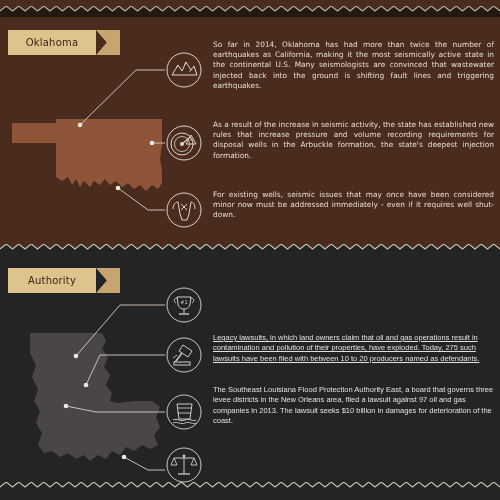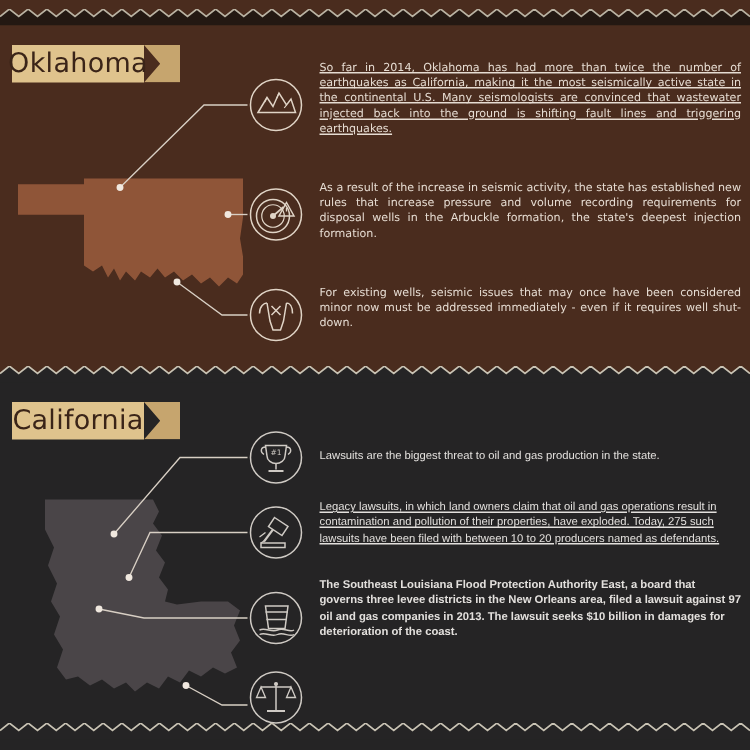--- a/index.html
+++ b/index.html
@@ -30,21 +30,21 @@
     background:#dfc38d;
   }
   .ribbon-tail{
     position:absolute;left:88px;top:0;width:24px;height:25px;
     background:#c6a56e;
     clip-path:polygon(0 0,100% 0,100% 100%,0 100%,45% 50%);
   }
   .ribbon-label{
     position:absolute;left:0;top:0;width:88px;height:25px;
     display:flex;align-items:center;justify-content:center;
-    font-size:18px;color:#3a2418;letter-spacing:.2px;
+    font-size:10px;color:#3a2418;letter-spacing:.2px;
     font-family:"DejaVu Sans", sans-serif;
   }
   #ribbon-oklahoma{left:8px;top:30px;}
   #ribbon-louisiana{left:8px;top:268px;}
 
   
   .map{position:absolute;z-index:2;}
   #map-oklahoma{left:10px;top:115px;width:160px;height:90px;}
   #map-louisiana{left:14px;top:315px;width:152px;height:165px;}
   .map svg{display:block;width:100%;height:100%;}
@@ -72,27 +72,27 @@
     font-family:"DejaVu Sans", sans-serif;
     color:#e6dcd2;
   }
   .para.la{
     text-align:left;
     font-family:"Liberation Sans", sans-serif;
     color:#e3e0dd;
     font-size:7.5px;line-height:10.4px;
   }
 
-  #para-ok-1{top:40px;text-decoration:underline;}
+  #para-ok-1{top:40px;}
   #para-ok-2{top:120px;}
   #para-ok-3{top:190px;}
 
   #para-la-1{top:299px;}
   #para-la-2{top:333px;text-decoration:underline;}
-  #para-la-3{top:385px;font-weight:bold;}
+  #para-la-3{top:385px;}
   #para-la-4{top:444px;}
 </style>
 </head>
 <body>
 
 <div class="page">
 
   <div class="section" id="sec-oklahoma"></div>
 
   <div class="section" id="sec-louisiana"></div>
@@ -161,21 +161,21 @@
 
   <div class="ribbon" id="ribbon-oklahoma">
     <div class="ribbon-body"></div>
     <div class="ribbon-tail"></div>
     <div class="ribbon-label">Oklahoma</div>
   </div>
 
   <div class="ribbon" id="ribbon-louisiana">
     <div class="ribbon-body"></div>
     <div class="ribbon-tail"></div>
-    <div class="ribbon-label">California</div>
+    <div class="ribbon-label">Authority</div>
   </div>
 
   <div class="icon-bubble" style="left:165px;top:51px;">
     <svg viewBox="0 0 38 38">
       <circle cx="19" cy="19" r="17" fill="none" stroke="#e0d4c6" stroke-width="1"></circle>
       <path d="M7,24 L13,14 L17,20 L21,11 L26,19 L29,15 L32,24 Z" fill="none" stroke="#e0d4c6" stroke-width="1"></path>
       <path d="M13,14 L11.5,17 M21,11 L19.5,14.5 M26,19 L24.5,21" stroke="#e0d4c6" stroke-width="0.8"></path>
     </svg>
   </div>
 
@@ -241,17 +241,16 @@
       <path d="M29,12 L26,19 L32,19 Z" fill="none" stroke="#cfcac4" stroke-width="0.9"></path>
       <path d="M13,28 L25,28" stroke="#cfcac4" stroke-width="1.3"></path>
       <circle cx="19" cy="10" r="1.4" fill="#cfcac4"></circle>
     </svg>
   </div>
 
   <div class="para ok" id="para-ok-1">So far in 2014, Oklahoma has had more than twice the number of earthquakes as California, making it the most seismically active state in the continental U.S. Many seismologists are convinced that wastewater injected back into the ground is shifting fault lines and triggering earthquakes.</div>
   <div class="para ok" id="para-ok-3">For existing wells, seismic issues that may once have been considered minor now must be addressed immediately - even if it requires well shut-down.</div>
   <div class="para ok" id="para-ok-2">As a result of the increase in seismic activity, the state has established new rules that increase pressure and volume recording requirements for disposal wells in the Arbuckle formation, the state's deepest injection formation.</div>
 
-  <div class="para la" id="para-la-1">Lawsuits are the biggest threat to oil and gas production in the state.</div>
   <div class="para la" id="para-la-2">Legacy lawsuits, in which land owners claim that oil and gas operations result in contamination and pollution of their properties, have exploded. Today, 275 such lawsuits have been filed with between 10 to 20 producers named as defendants.</div>
   <div class="para la" id="para-la-3">The Southeast Louisiana Flood Protection Authority East, a board that governs three levee districts in the New Orleans area, filed a lawsuit against 97 oil and gas companies in 2013. The lawsuit seeks $10 billion in damages for deterioration of the coast.</div>
 
 </div>
 
 </body></html>

